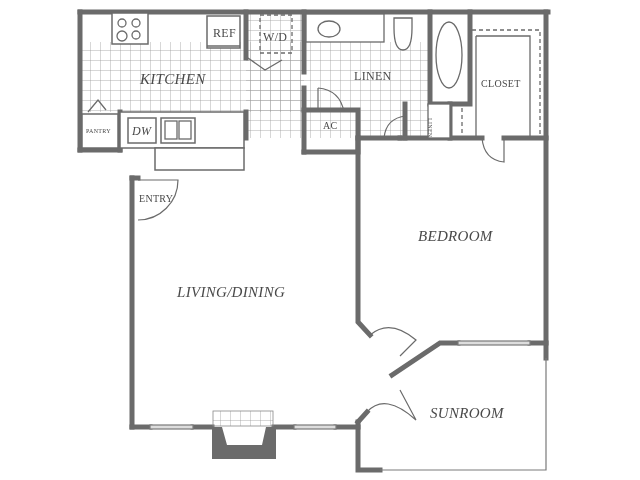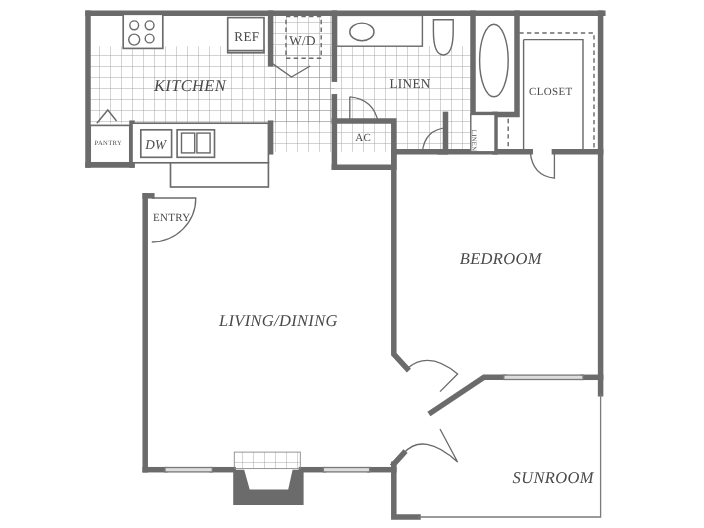--- a/index.html
+++ b/index.html
@@ -137,14 +137,14 @@
 <div class="lbl md" style="left:354px;top:69px;">LINEN</div>
 <div class="lbl sm" style="left:481px;top:78px;">CLOSET</div>
 <div class="lbl xs" style="left:433px;top:118px;transform:rotate(90deg);transform-origin:left top;">LINEN</div>
 <div class="lbl sm" style="left:323px;top:120px;">AC</div>
 <div class="lbl xs" style="left:86px;top:128px;">PANTRY</div>
 <div class="lbl md" style="left:213px;top:26px;">REF</div>
 <div class="lbl md" style="left:263px;top:30px;font-family:Liberation Serif, serif;">W/D</div>
 <div class="lbl md" style="left:132px;top:124px;font-style:italic;">DW</div>
 <div class="lbl sm" style="left:106px;top:193px;margin-left:33px;">ENTRY</div>
 <div class="lbl lg" style="left:418px;top:228px;">BEDROOM</div>
-<div class="lbl lg" style="left:199px;top:284px;">LIVING/DINING</div>
-<div class="lbl lg" style="left:430px;top:427px;margin-left:36px;">SUNROOM</div>
+<div class="lbl lg" style="left:177px;top:284px;">LIVING/DINING</div>
+<div class="lbl lg" style="left:430px;top:405px;">SUNROOM</div>
 
 </body></html>

